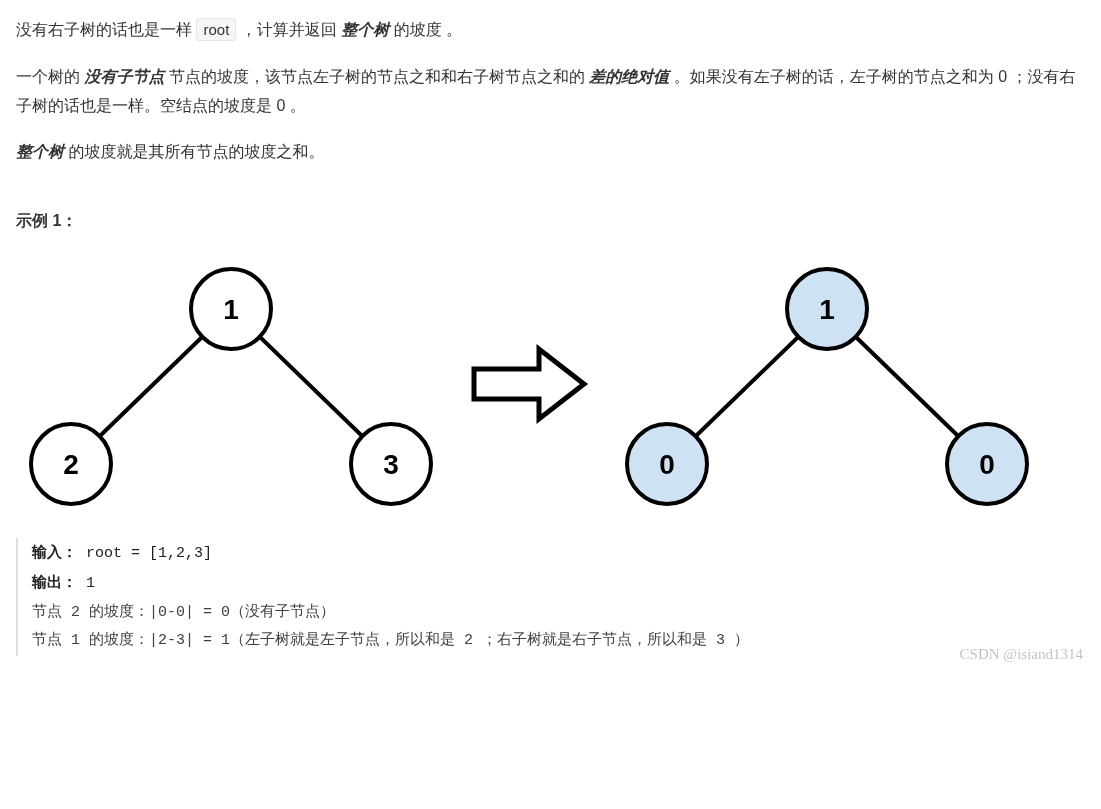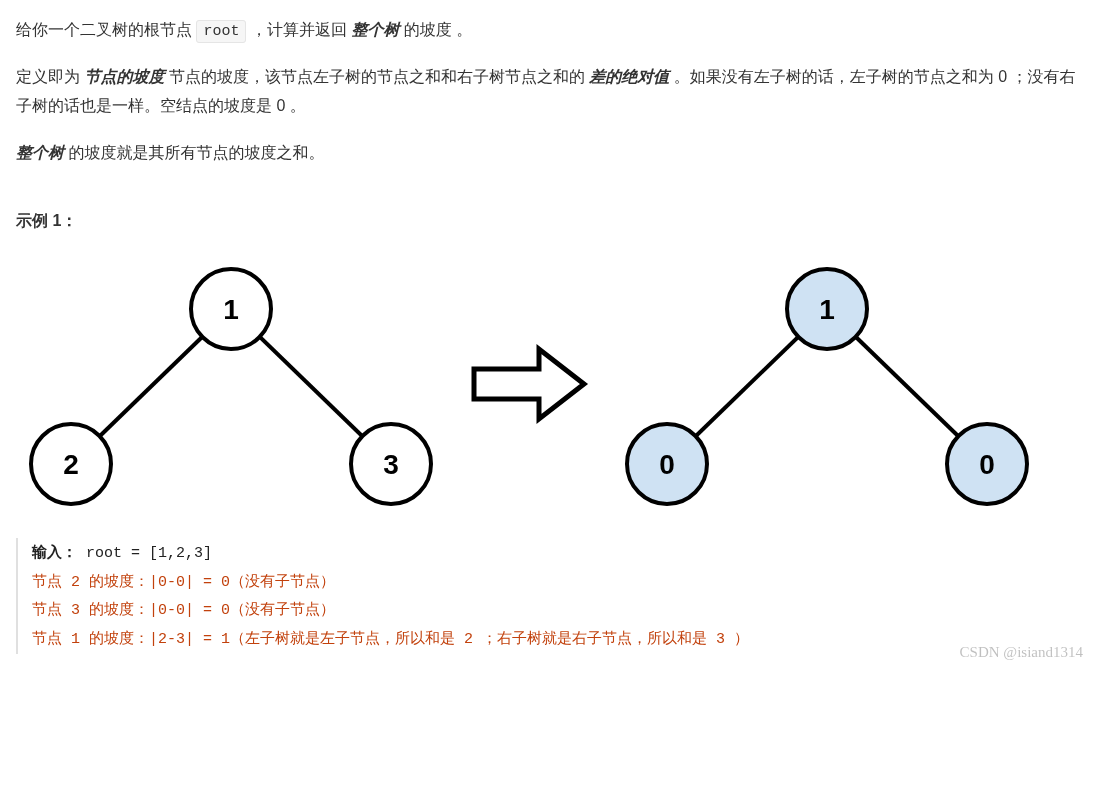--- a/index.html
+++ b/index.html
@@ -13,21 +13,21 @@
     background: #fff;
     position: relative;
     width: 1101px;
   }
   .para { margin: 0 0 18px 0; }
   code.inline {
     background: #f6f6f6;
     border: 1px solid #e5e5e5;
     border-radius: 3px;
     padding: 2px 6px;
-    font-family: Liberation Mono, monospace;
+    font-family: Liberation Sans, sans-serif;
     font-size: 15px;
     color: #333;
   }
   b, strong { font-weight: 700; font-style: italic; }
   .heading {
     font-weight: 700;
     margin-top: 40px;
     margin-bottom: 18px;
     font-size: 16px;
   }
@@ -41,45 +41,45 @@
   .example-block {
     border-left: 2px solid #e0e0e0;
     padding-left: 14px;
     margin-top: 6px;
     font-family: Consolas, "Courier New", monospace;
     font-size: 15px;
     line-height: 1.9;
     color: #222;
   }
   .example-block .label { color: #222; font-weight: 600; font-family: -apple-system, "Microsoft YaHei", sans-serif; }
-  .example-block .fade { color: #c2410c; font-weight: 400; }
+  .example-block .fade { color: #404040; font-weight: 400; }
   .watermark {
     position: absolute;
     right: 18px;
     bottom: 4px;
     color: rgba(0,0,0,0.25);
     font-size: 15px;
     font-family: Liberation Serif, serif;
     pointer-events: none;
   }
 </style>
 </head>
 <body>
 
 <p class="para">
-  <span>给你一个二叉树的根节点 </span>
+  <span>没有右子树的话也是一样 </span>
   <code class="inline">root</code>
   <span> ，计算并返回 </span>
   <b>整个树</b>
   <span> 的坡度 。</span>
 </p>
 
 <p class="para">
-  <span>定义即为 </span>
-  <b>节点的坡度</b>
+  <span>一个树的 </span>
+  <b>没有子节点</b>
   <span> 节点的坡度，该节点左子树的节点之和和右子树节点之和的 </span>
   <b>差的绝对值</b>
   <span> 。如果没有左子树的话，左子树的节点之和为 0 ；没有右子树的话也是一样。空结点的坡度是 0 。</span>
 </p>
 
 <p class="para">
   <b>整个树</b>
   <span> 的坡度就是其所有节点的坡度之和。</span>
 </p>
 
@@ -113,18 +113,21 @@
     <text x="375" y="220" text-anchor="middle" font-size="28" font-weight="700" font-family="Arial">0</text>
   </svg>
 
 </div>
 
 <div class="example-block">
   <div>
     <span class="label">输入：</span>
     <span>root = [1,2,3]</span>
   </div>
+  <div>
+    <span class="label">输出：</span>
+    <span>1</span>
+  </div>
   <div class="fade">节点 2 的坡度：|0-0| = 0（没有子节点）</div>
-  <div class="fade">节点 3 的坡度：|0-0| = 0（没有子节点）</div>
   <div class="fade">节点 1 的坡度：|2-3| = 1（左子树就是左子节点，所以和是 2 ；右子树就是右子节点，所以和是 3 ）</div>
 </div>
 
 <div class="watermark">CSDN @isiand1314</div>
 
 </body></html>

